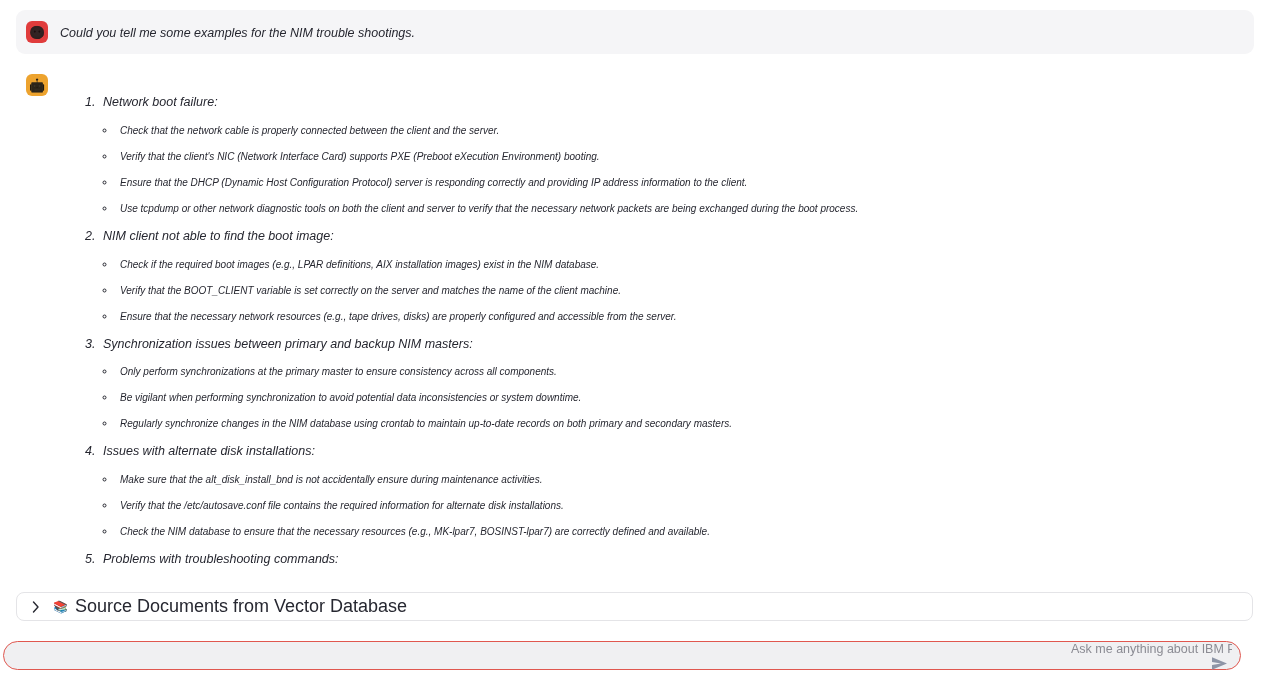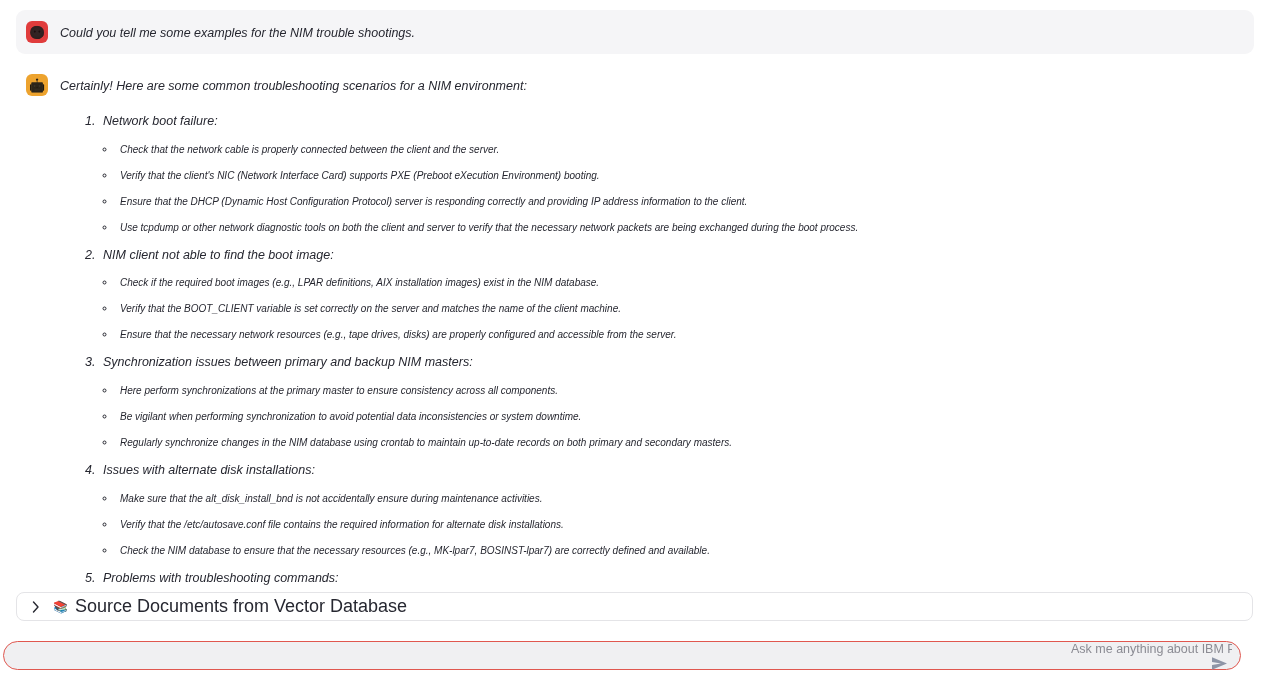--- a/index.html
+++ b/index.html
@@ -194,21 +194,20 @@
       <span class="glyph">😶</span>
     </div>
     <div class="msg-body">Could you tell me some examples for the NIM trouble shootings.</div>
   </div>
 
   <div class="msg msg-assistant">
     <div class="avatar avatar-assistant">
       <span class="glyph">🤖</span>
     </div>
     <div class="msg-body">
-      <p class="intro">Certainly! Here are some common troubleshooting scenarios for a NIM environment:</p>
 
       <ol class="steps">
         <li>
           <span>Network boot failure:</span>
           <ul class="sub">
             <li>Check that the network cable is properly connected between the client and the server.</li>
             <li>Verify that the client's NIC (Network Interface Card) supports PXE (Preboot eXecution Environment) booting.</li>
             <li>Ensure that the DHCP (Dynamic Host Configuration Protocol) server is responding correctly and providing IP address information to the client.</li>
             <li>Use tcpdump or other network diagnostic tools on both the client and server to verify that the necessary network packets are being exchanged during the boot process.</li>
           </ul>
@@ -217,21 +216,21 @@
           <span>NIM client not able to find the boot image:</span>
           <ul class="sub">
             <li>Check if the required boot images (e.g., LPAR definitions, AIX installation images) exist in the NIM database.</li>
             <li>Verify that the BOOT_CLIENT variable is set correctly on the server and matches the name of the client machine.</li>
             <li>Ensure that the necessary network resources (e.g., tape drives, disks) are properly configured and accessible from the server.</li>
           </ul>
         </li>
         <li>
           <span>Synchronization issues between primary and backup NIM masters:</span>
           <ul class="sub">
-            <li>Here perform synchronizations at the primary master to ensure consistency across all components.</li>
+            <li>Only perform synchronizations at the primary master to ensure consistency across all components.</li>
             <li>Be vigilant when performing synchronization to avoid potential data inconsistencies or system downtime.</li>
             <li>Regularly synchronize changes in the NIM database using crontab to maintain up-to-date records on both primary and secondary masters.</li>
           </ul>
         </li>
         <li>
           <span>Issues with alternate disk installations:</span>
           <ul class="sub">
             <li>Make sure that the alt_disk_install_bnd is not accidentally ensure during maintenance activities.</li>
             <li>Verify that the /etc/autosave.conf file contains the required information for alternate disk installations.</li>
             <li>Check the NIM database to ensure that the necessary resources (e.g., MK-lpar7, BOSINST-lpar7) are correctly defined and available.</li>

